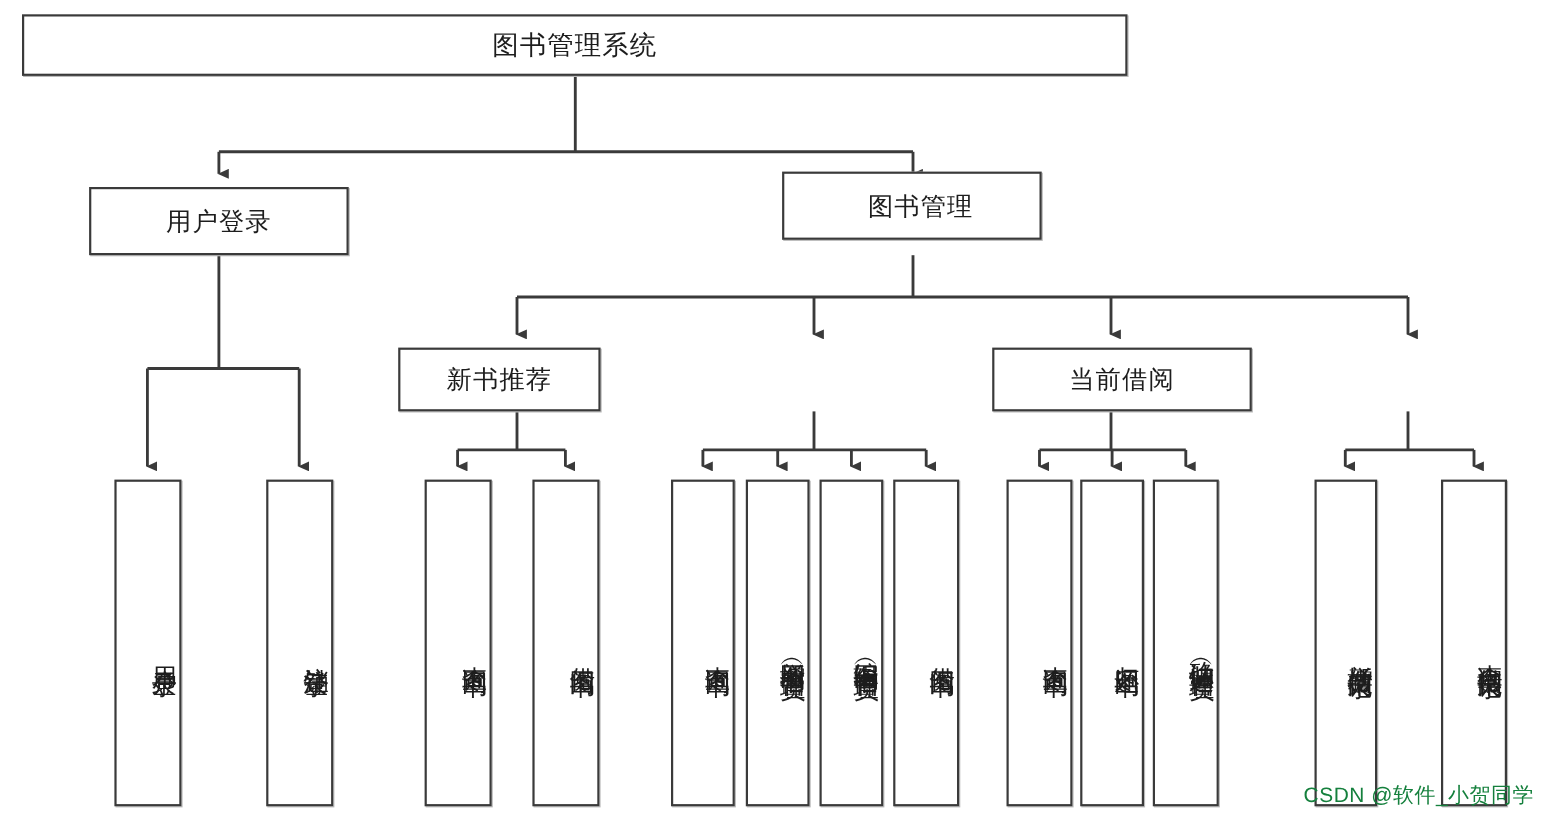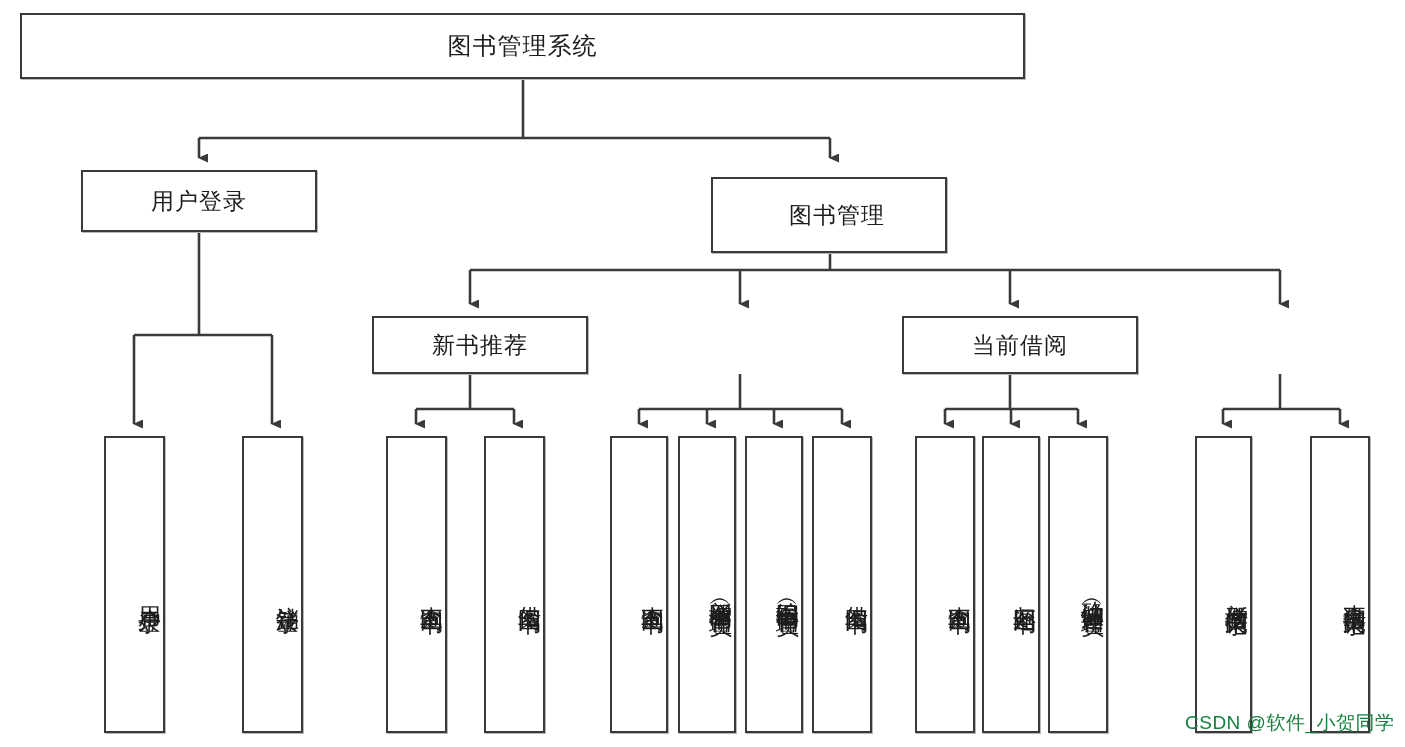--- a/index.html
+++ b/index.html
@@ -117,32 +117,32 @@
       <path d="M1011,409 L1011,424" marker-end="url(#arrow)"></path>
       <path d="M1078,409 L1078,424" marker-end="url(#arrow)"></path>
 
       <path d="M1280,374 L1280,409"></path>
       <path d="M1223,409 L1340,409"></path>
       <path d="M1223,409 L1223,424" marker-end="url(#arrow)"></path>
       <path d="M1340,409 L1340,424" marker-end="url(#arrow)"></path>
     </g>
   </svg>
 
-  <div class="node root h" style="left:20px;top:13px;width:1005px;height:66px;justify-content:center;">
+  <div class="node root h" style="left:20px;top:13px;width:1005px;height:56px;justify-content:center;">
     <span>图书管理系统</span>
   </div>
 
   <div class="node h" style="left:81px;top:170px;width:236px;height:62px;">
     <span>用户登录</span>
   </div>
-  <div class="node h" style="left:711px;top:177px;width:236px;height:76px;padding-left:16px;">
+  <div class="node h" style="left:711px;top:156px;width:236px;height:62px;padding-left:16px;">
     <span>图书管理</span>
   </div>
 
-  <div class="node h" style="left:372px;top:316px;width:216px;height:58px;">
+  <div class="node h" style="left:362px;top:316px;width:184px;height:58px;">
     <span>新书推荐</span>
   </div>
   <div class="node h" style="left:902px;top:316px;width:236px;height:58px;">
     <span>当前借阅</span>
   </div>
 
   <div class="node v" style="left:104px;top:436px;width:61px;height:297px;">
     <span class="vtext">用户登录</span>
   </div>
   <div class="node v" style="left:242px;top:436px;width:61px;height:297px;">

